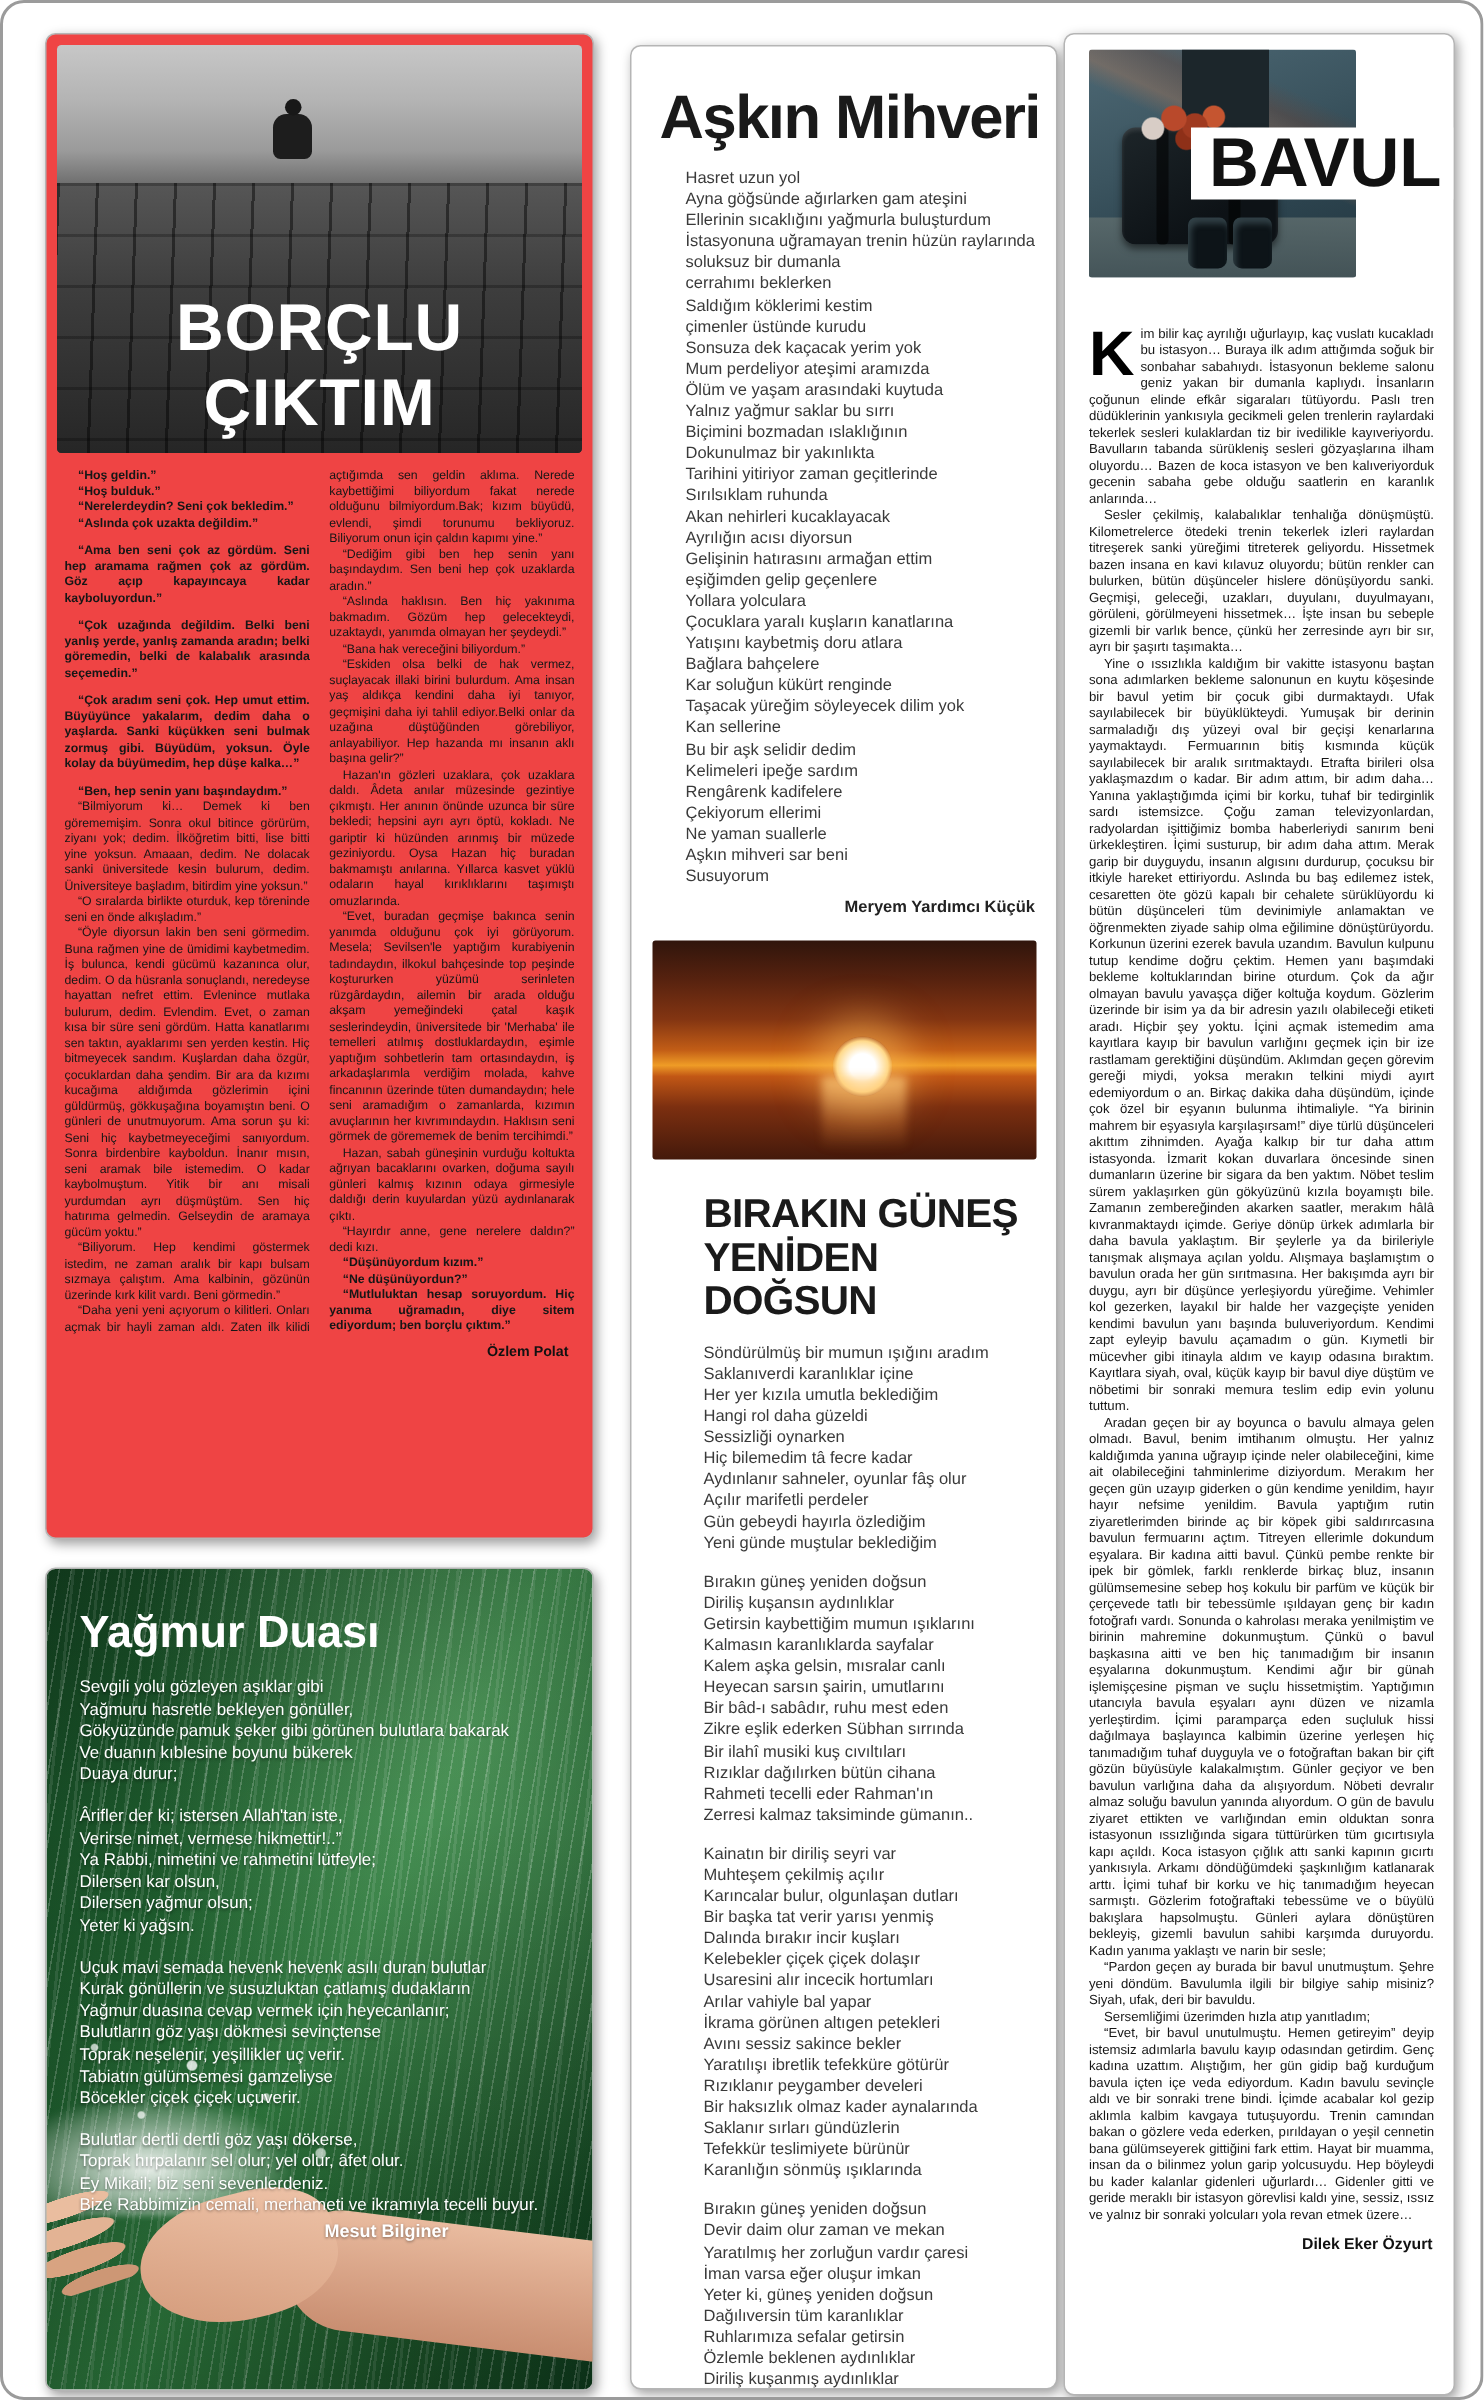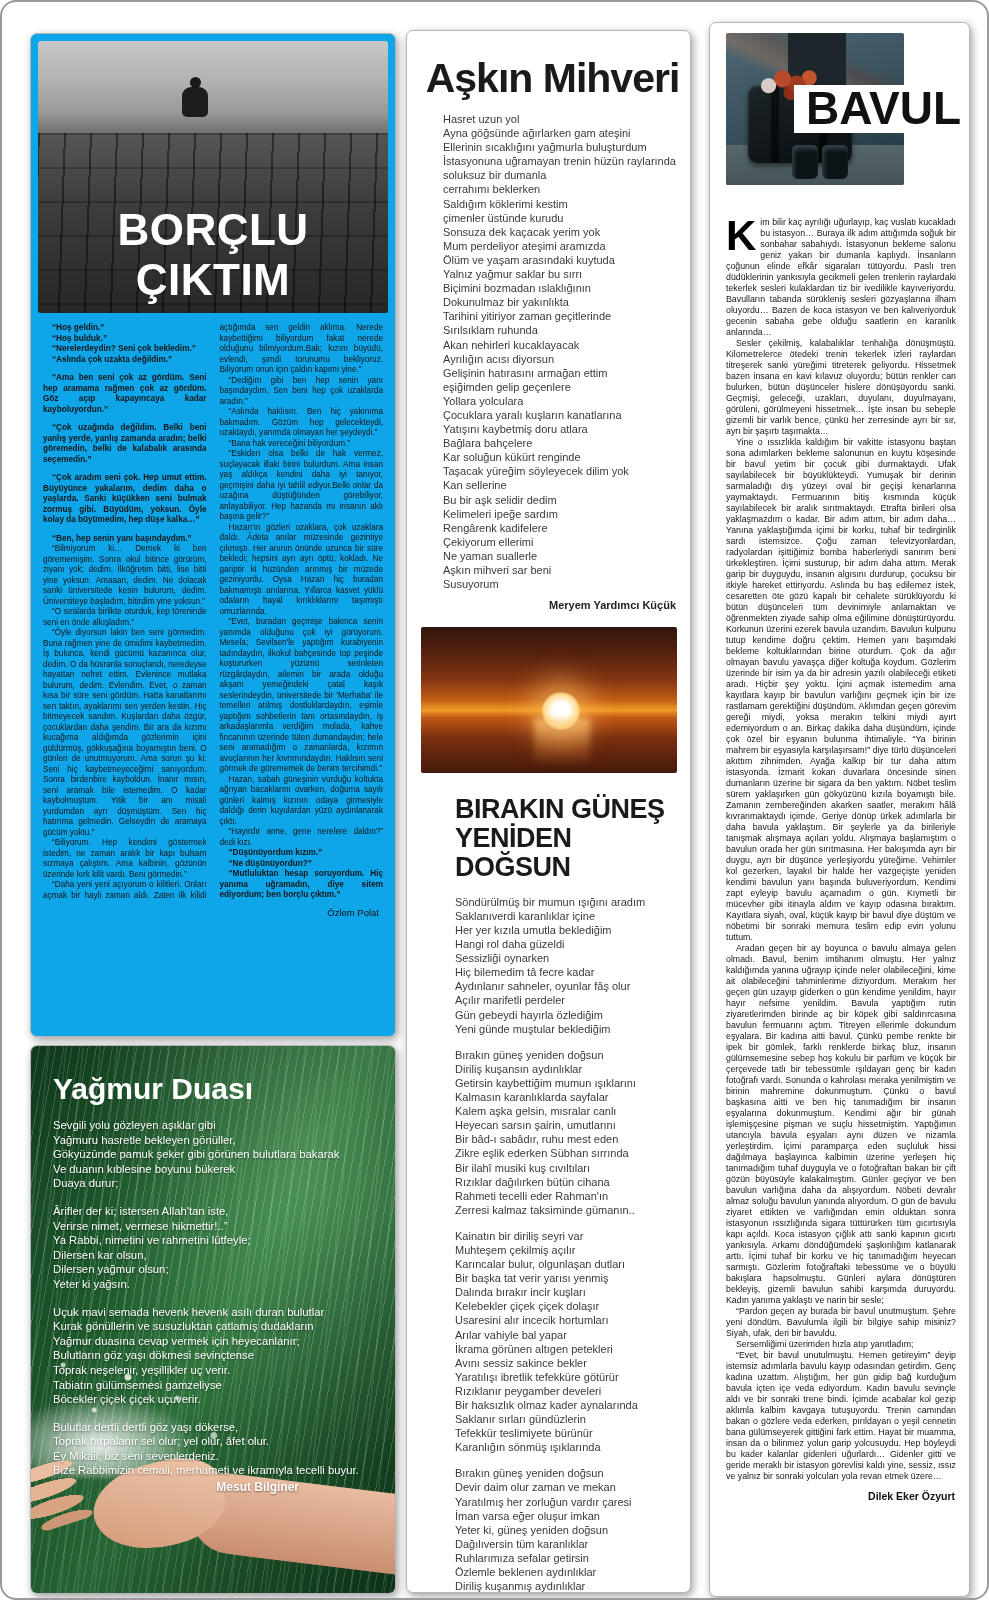--- a/index.html
+++ b/index.html
@@ -4,40 +4,40 @@
 <style>
   * { margin:0; padding:0; box-sizing:border-box; }
   html,body { background:#ffffff; }
   body { width:989px; height:1600px; position:relative; font-family:"Liberation Sans", sans-serif; color:#111; }
   .page { position:absolute; inset:0; background:#fff; border:2px solid #9b9b9b; border-radius:16px; overflow:hidden; }
 
   .card { position:absolute; background:#fff; border:1px solid #b5b5b5; border-radius:7px;
           box-shadow:2px 3px 8px rgba(0,0,0,.38); overflow:hidden; }
 
   
-  #card-story { left:28px; top:31px; width:366px; height:1004px; background:#0ea5e9; }
+  #card-story { left:28px; top:20px; width:366px; height:1004px; background:#ef4444; }
   .pier { position:relative; margin:7px; height:272px; border-radius:3px; overflow:hidden;
           background:linear-gradient(to bottom,#c7c7c7 0%,#b3b3b3 14%,#9a9a9a 26%,#6f6f6f 34%,#4a4a4a 42%,#3b3b3b 100%); }
   .pier .planks { position:absolute; left:0; right:0; top:34%; bottom:0;
           background:
             repeating-linear-gradient(92deg, rgba(0,0,0,.45) 0 2px, transparent 2px 26px),
             repeating-linear-gradient(180deg, rgba(0,0,0,.25) 0 2px, transparent 2px 34px),
             linear-gradient(to bottom,#565656 0%,#3d3d3d 40%,#262626 100%); }
   .pier .figure-body { position:absolute; left:41%; top:17%; width:26px; height:30px; background:#1d1d1d;
           border-radius:9px 9px 5px 5px; }
   .pier .figure-head { position:absolute; left:calc(41% + 8px); top:calc(17% - 10px); width:11px; height:11px;
           background:#181818; border-radius:50%; }
   .story-title { position:absolute; left:0; right:0; bottom:8px; text-align:center; color:#fff;
           font-size:44px; font-weight:800; letter-spacing:0.5px; }
   .story-text { margin:10px 12px 4px 12px; column-count:2; column-gap:13px;
           font-size:8.2px; line-height:10.5px; text-align:justify; color:#161616; }
   .story-text div { text-indent:9px; }
   .story-text .b { font-weight:bold; }
   .story-text .gb { margin-top:8px; }
-  .story-author { text-align:right; font-weight:normal; font-size:9.5px; margin:6px 16px 0 0; }
+  .story-author { text-align:right; font-weight:bold; font-size:9.5px; margin:6px 16px 0 0; }
 
   
   #card-rain { left:28px; top:1043px; width:366px; height:549px; color:#fff; }
   .rain-bg { position:absolute; inset:0;
       background:
         radial-gradient(ellipse at 75% 18%, rgba(160,220,160,.28), transparent 55%),
         linear-gradient(118deg,#123f1f 0%,#1d5a2c 28%,#2e7a3e 52%,#1c5429 78%,#0e3a1c 100%); }
   .rain-bg::before { content:""; position:absolute; inset:0;
       background:
         repeating-linear-gradient(100deg, rgba(255,255,255,.20) 0 1px, transparent 1px 8px),
@@ -66,21 +66,21 @@
         radial-gradient(circle at 42% 38%, rgba(255,255,255,.7) 0 2px, transparent 3px),
         radial-gradient(circle at 88% 55%, rgba(255,255,255,.6) 0 3px, transparent 4px); }
   .rain-content { position:relative; padding:26px 18px 0 22px; }
   .rain-title { font-size:30px; font-weight:800; margin-bottom:12px; }
   .rain-lines { font-size:11.3px; line-height:14.6px; text-shadow:0 1px 2px rgba(0,0,0,.45); }
   .rain-lines .gap { height:13px; }
   .rain-author { font-weight:bold; font-size:12px; text-align:right; margin:2px 78px 0 0;
       text-shadow:0 1px 2px rgba(0,0,0,.45); }
 
   
-  #card-middle { left:404px; top:28px; width:285px; height:1563px; }
+  #card-middle { left:418px; top:28px; width:285px; height:1563px; }
   .poem1-title { font-size:41px; font-weight:800; letter-spacing:-1px; text-align:center; margin:24px 0 10px 8px; color:#1a1a1a; }
   .poem { margin-left:36px; font-size:11px; line-height:14.1px; color:#3a3a3a; }
   .poem .gap { height:12px; }
   .poem-author { font-weight:bold; font-size:11px; color:#222; text-align:right; margin:8px 14px 0 16px; }
   .sunset { position:relative; margin:16px 13px 0 14px; height:146px; border-radius:2px; overflow:hidden;
       background:linear-gradient(to bottom,#30150c 0%,#57220f 18%,#833512 36%,#c25d16 50%,#ef9c26 57%,#c25715 62%,#7c2f10 76%,#44190b 100%); }
   .sunset .sun { position:absolute; left:47%; top:44%; width:40px; height:40px; border-radius:50%;
       background:radial-gradient(circle,#ffffff 0 30%, #ffd98a 60%, rgba(255,200,110,0) 75%);
       box-shadow:0 0 26px 12px rgba(255,190,90,.55); }
   .sunset .reflection { position:absolute; left:44%; top:62%; width:22%; height:34%;

